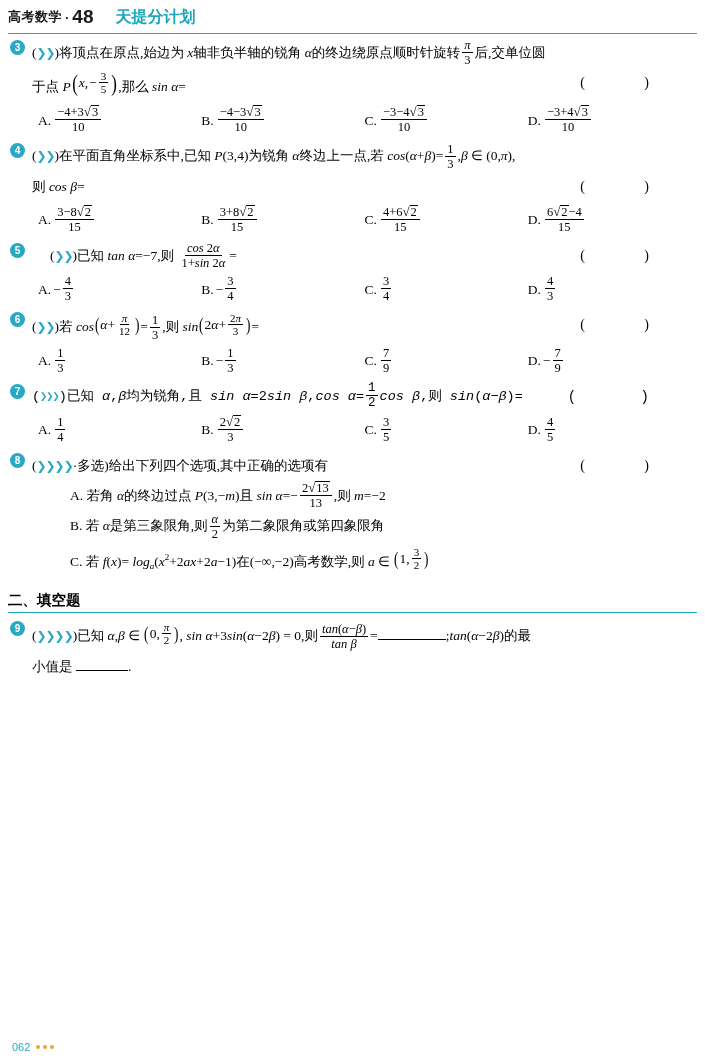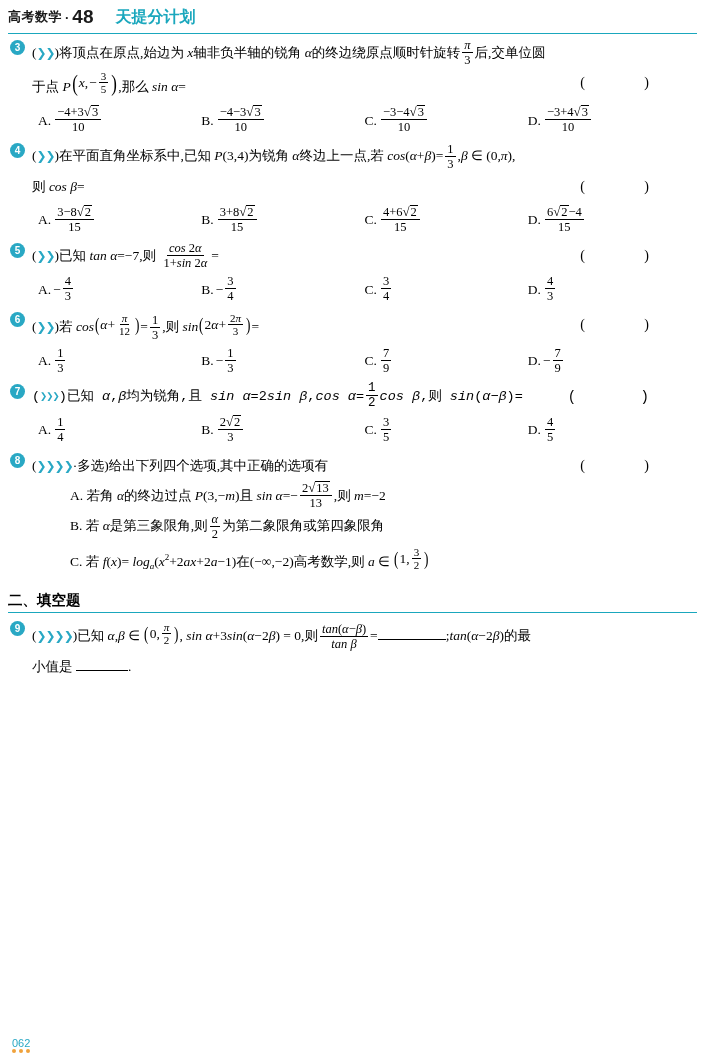--- a/index.html
+++ b/index.html
@@ -211,22 +211,21 @@
     height: 13px;
   }
   .blank.short { width: 52px; }
 
   
   .footer {
     position: absolute;
     left: 12px;
     bottom: 8px;
     display: flex;
-    align-items: flex-start;
-    flex-direction: column;
+    align-items: center;
   }
   .pagenum {
     font-family: "Liberation Sans", sans-serif;
     font-size: 11px;
     color: #29a8c4;
     margin-right: 6px;
   }
   .dots { display: flex; align-items: center; }
   .dots span {
     width: 4px; height: 4px; border-radius: 50%;
@@ -367,21 +366,21 @@
                   <span class="rad-body">2</span>
                 </span>−4</span>
               <span class="den">15</span>
             </span>
           </div>
       </div>
     </div>
 
     <div class="q">
       <div class="qnum">5</div>
-      <div class="qtext" style="position:relative;">
+      <div class="qtext" style="position:relative;margin-left:18px;">
         <span class="paren">(</span><span class="stars">❯❯</span><span class="paren">)</span><span>已知</span>
         <span class="ital">tan</span> <span class="ital">α</span>=−7<span>,则</span>
         <span class="frac">
             <span class="num"><span class="ital">cos</span> 2<span class="ital">α</span></span>
             <span class="den">1+<span class="ital">sin</span> 2<span class="ital">α</span></span>
           </span>=
         <span class="brackets" style="right:14px;top:0;">( )</span>
       </div>
       <div class="opts">
         <div class="opt"><span class="lbl">A.</span>

